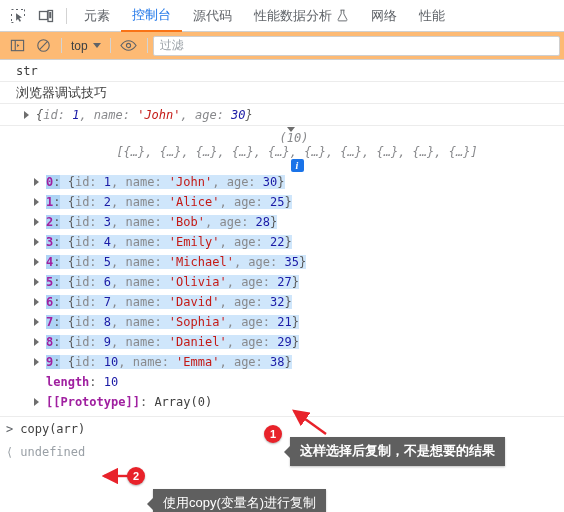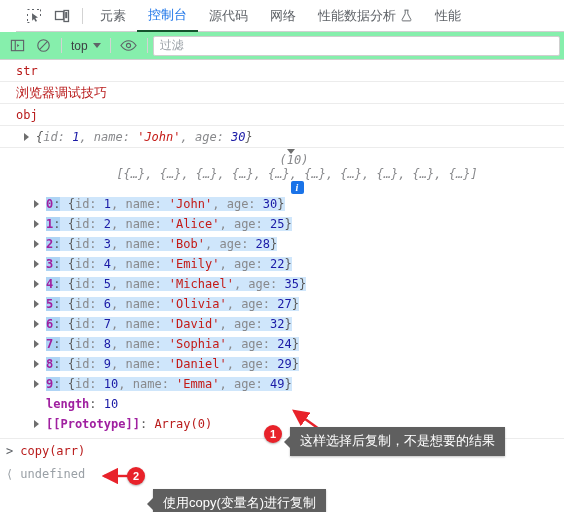--- a/index.html
+++ b/index.html
@@ -13,21 +13,20 @@
     position:relative;
   }
   
   .tabbar{
     height:32px;
     display:flex;align-items:center;
     border-bottom:1px solid #d0d0d0;
     background:#fff;
     box-sizing:border-box;
     padding-left:4px;
-    margin-left:16px;
   }
   .tb-icon{
     width:28px;height:26px;
     display:flex;align-items:center;justify-content:center;
     color:#5f6368;
   }
   .tb-sep{
     width:1px;height:16px;background:#d3d3d3;margin:0 6px;
   }
   .tabs{display:flex;align-items:stretch;height:32px;}
@@ -36,30 +35,30 @@
     padding:0 11px;
     font-size:13px;
     color:#5f6368;
     height:32px;
     box-sizing:border-box;
     white-space:nowrap;
     position:relative;
   }
   .tab.active{
     color:#1a73e8;
-    border-bottom:2px solid #14532d;
+    border-bottom:2px solid #f97316;
   }
   .tab .flask{margin-left:4px;display:inline-flex;align-items:center;}
 
   
   .conbar{
     height:28px;
     display:flex;align-items:center;
     border-bottom:1px solid #d0d0d0;
-    background:#86efac;
+    background:#fdba74;
     box-sizing:border-box;
     padding-left:4px;
   }
   .cb-icon{
     width:26px;height:24px;
     display:flex;align-items:center;justify-content:center;
     color:#5f6368;
   }
   .cb-sep{width:1px;height:15px;background:#d3d3d3;margin:0 5px;}
   .ctx{
@@ -120,21 +119,21 @@
   }
   .tri.blank{border:none;width:5px;margin-right:7px;}
 
   .prev{font-style:italic;color:#88898c;}
   .num{color:#1a1aa6;font-style:normal;}
   .num-i{color:#1a1aa6;}
   .str{color:#c41a16;margin-top:48px;}
   .key{color:#88898c;}
   .punc{color:#5a5a5a;}
   .idx{color:#a020a0;font-weight:bold;}
-  .plain{color:#b91c1c;text-align:right;}
+  .plain{color:#404040;text-align:right;}
 
   
   .sel{background:#cfe6fb;}
   .selband{background:#aed4f5;}
 
   .info{
     display:inline-flex;align-items:center;justify-content:center;
     width:13px;height:13px;border-radius:2px;background:#1a73e8;
     color:#fff;font-size:10px;font-style:italic;font-weight:bold;
     font-family:"Liberation Serif",serif;
@@ -212,32 +211,32 @@
     <div class="tab">
       <span>元素</span>
     </div>
     <div class="tab active">
       <span>控制台</span>
     </div>
     <div class="tab">
       <span>源代码</span>
     </div>
     <div class="tab">
-      <span>网络</span>
-    </div>
-    <div class="tab">
       <span>性能数据分析</span>
       <span class="flask">
         <svg width="13" height="13" viewBox="0 0 14 14">
           <path d="M5.6 1.2v4L2.3 11.3c-.4.8.1 1.5.9 1.5h7.6c.8 0 1.3-.7.9-1.5L8.4 5.2v-4" fill="none" stroke="#5f6368" stroke-width="1"></path>
           <path d="M4.8 1.2h4.4" stroke="#5f6368" stroke-width="1" fill="none"></path>
         </svg>
       </span>
     </div>
     <div class="tab">
+      <span>网络</span>
+    </div>
+    <div class="tab">
       <span>性能</span>
     </div>
   </div>
 </div>
 
 <div class="conbar">
   <div class="cb-icon">
     <svg width="15" height="15" viewBox="0 0 16 16">
       <rect x="1.5" y="2.5" width="13" height="11" fill="none" stroke="#5f6368" stroke-width="1.2"></rect>
       <line x1="5.6" y1="2.5" x2="5.6" y2="13.5" stroke="#5f6368" stroke-width="1.2"></line>
@@ -271,23 +270,20 @@
 <div class="console">
 
   <div class="row">
     <span class="plain">str</span>
   </div>
 
   <div class="row cjk">
     <span class="plain">浏览器调试技巧</span>
   </div>
 
-  <div class="row">
-    <span class="plain">obj</span>
-  </div>
 
   <div class="row" style="padding-left:24px;">
     <span class="tri"></span>
     <span class="prev"><span class="punc">{</span><span class="key">id: </span><span class="num-i">1</span><span class="key">, name: </span><span class="str">'John'</span><span class="key">, age: </span><span class="num-i">30</span><span class="punc">}</span></span>
   </div>
 
 
   <div class="row noline" style="padding-left:24px;">
     <span class="tri open"></span>
     <span class="prev">(10)</span>
@@ -319,29 +315,29 @@
 
     <div class="arow">
       <span class="tri"></span><span class="selband"><span class="idx">5</span><span class="punc">:</span></span><span class="sel"><span class="punc"> {</span><span class="key">id: </span><span class="num">6</span><span class="key">, name: </span><span class="str">'<span>Olivia</span>'</span><span class="key">, age: </span><span class="num">27</span><span class="punc">}</span></span>
     </div>
 
     <div class="arow">
       <span class="tri"></span><span class="selband"><span class="idx">6</span><span class="punc">:</span></span><span class="sel"><span class="punc"> {</span><span class="key">id: </span><span class="num">7</span><span class="key">, name: </span><span class="str">'<span>David</span>'</span><span class="key">, age: </span><span class="num">32</span><span class="punc">}</span></span>
     </div>
 
     <div class="arow">
-      <span class="tri"></span><span class="selband"><span class="idx">7</span><span class="punc">:</span></span><span class="sel"><span class="punc"> {</span><span class="key">id: </span><span class="num">8</span><span class="key">, name: </span><span class="str">'<span>Sophia</span>'</span><span class="key">, age: </span><span class="num">24</span><span class="punc">}</span></span>
+      <span class="tri"></span><span class="selband"><span class="idx">7</span><span class="punc">:</span></span><span class="sel"><span class="punc"> {</span><span class="key">id: </span><span class="num">8</span><span class="key">, name: </span><span class="str">'<span>Sophia</span>'</span><span class="key">, age: </span><span class="num">21</span><span class="punc">}</span></span>
     </div>
 
     <div class="arow">
       <span class="tri"></span><span class="selband"><span class="idx">8</span><span class="punc">:</span></span><span class="sel"><span class="punc"> {</span><span class="key">id: </span><span class="num">9</span><span class="key">, name: </span><span class="str">'<span>Daniel</span>'</span><span class="key">, age: </span><span class="num">29</span><span class="punc">}</span></span>
     </div>
 
     <div class="arow">
-      <span class="tri"></span><span class="selband"><span class="idx">9</span><span class="punc">:</span></span><span class="sel"><span class="punc"> {</span><span class="key">id: </span><span class="num">10</span><span class="key">, name: </span><span class="str">'<span>Emma</span>'</span><span class="key">, age: </span><span class="num">49</span><span class="punc">}</span></span>
+      <span class="tri"></span><span class="selband"><span class="idx">9</span><span class="punc">:</span></span><span class="sel"><span class="punc"> {</span><span class="key">id: </span><span class="num">10</span><span class="key">, name: </span><span class="str">'<span>Emma</span>'</span><span class="key">, age: </span><span class="num">38</span><span class="punc">}</span></span>
     </div>
 
     <div class="arow">
       <span class="tri blank"></span><span class="idx">length</span><span class="punc">: </span><span class="num">10</span>
     </div>
 
     <div class="arow">
       <span class="tri"></span><span class="idx">[[Prototype]]</span><span class="punc">: </span><span class="plain">Array(0)</span>
     </div>
 
@@ -365,21 +361,21 @@
       <path d="M0,0 L7,3.5 L0,7 z" fill="#e8222a"></path>
     </marker>
   </defs>
   <line x1="40" y1="30" x2="8" y2="7" stroke="#e8222a" stroke-width="2.4" marker-end="url(#ah1)"></line>
 </svg>
 
 <div class="badge" style="left:264px;top:425px;">
   <span>1</span>
 </div>
 
-<div class="callout" style="left:290px;top:427px;">
+<div class="callout" style="left:290px;top:437px;font-weight:bold;">
   <span>这样选择后复制，不是想要的结果</span>
 </div>
 
 <svg class="arrow-svg" style="left:96px;top:468px;width:44px;height:16px;">
   <defs>
     <marker id="ah2" markerWidth="7" markerHeight="7" refX="6" refY="3.5" orient="auto">
       <path d="M0,0 L7,3.5 L0,7 z" fill="#e8222a"></path>
     </marker>
   </defs>
   <line x1="40" y1="8" x2="8" y2="8" stroke="#e8222a" stroke-width="2.4" marker-end="url(#ah2)"></line>

